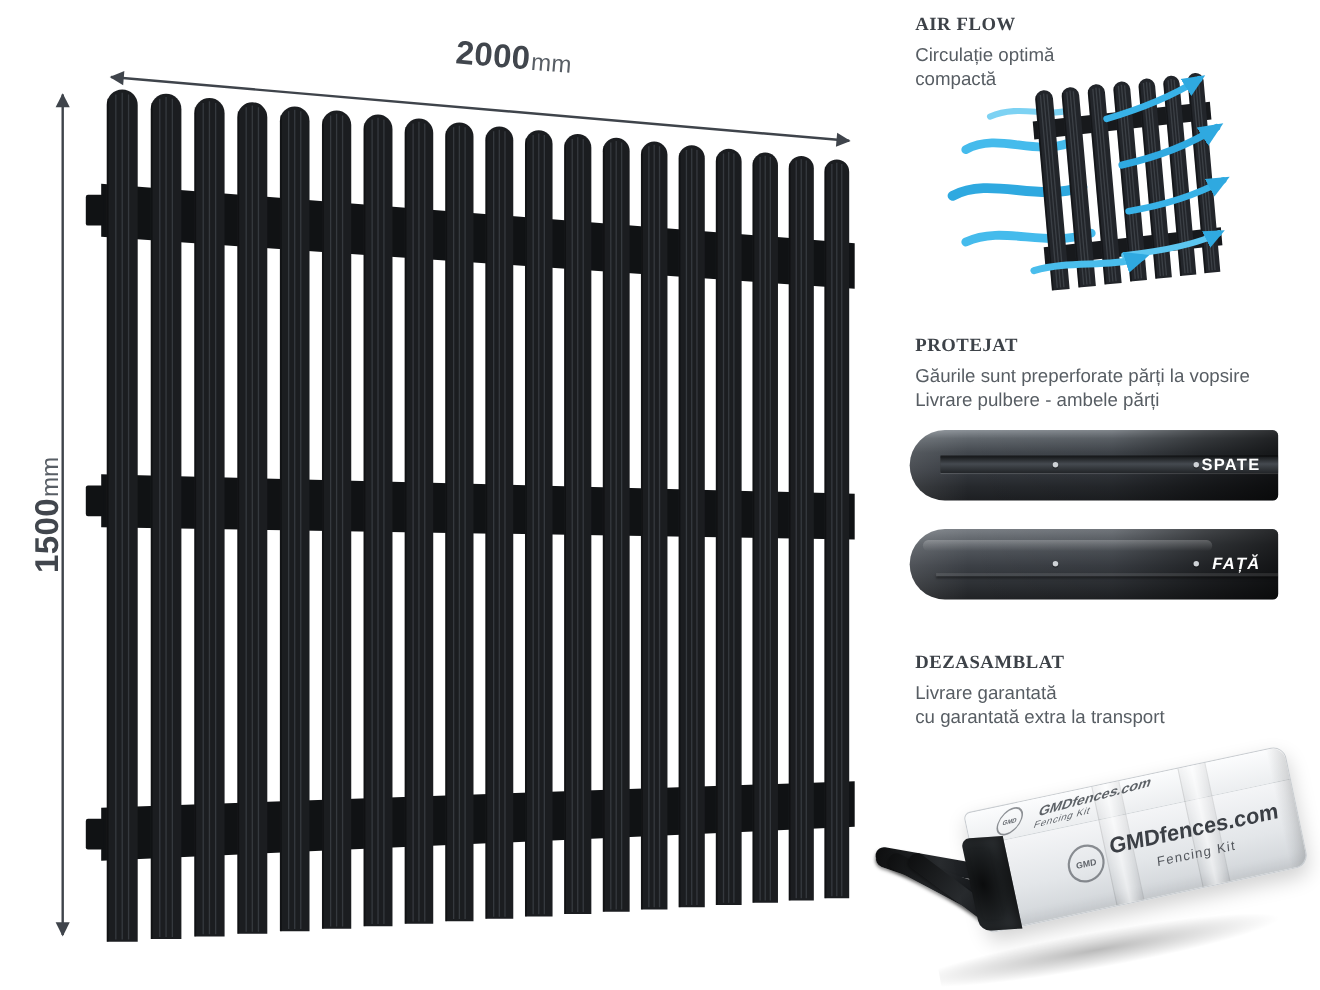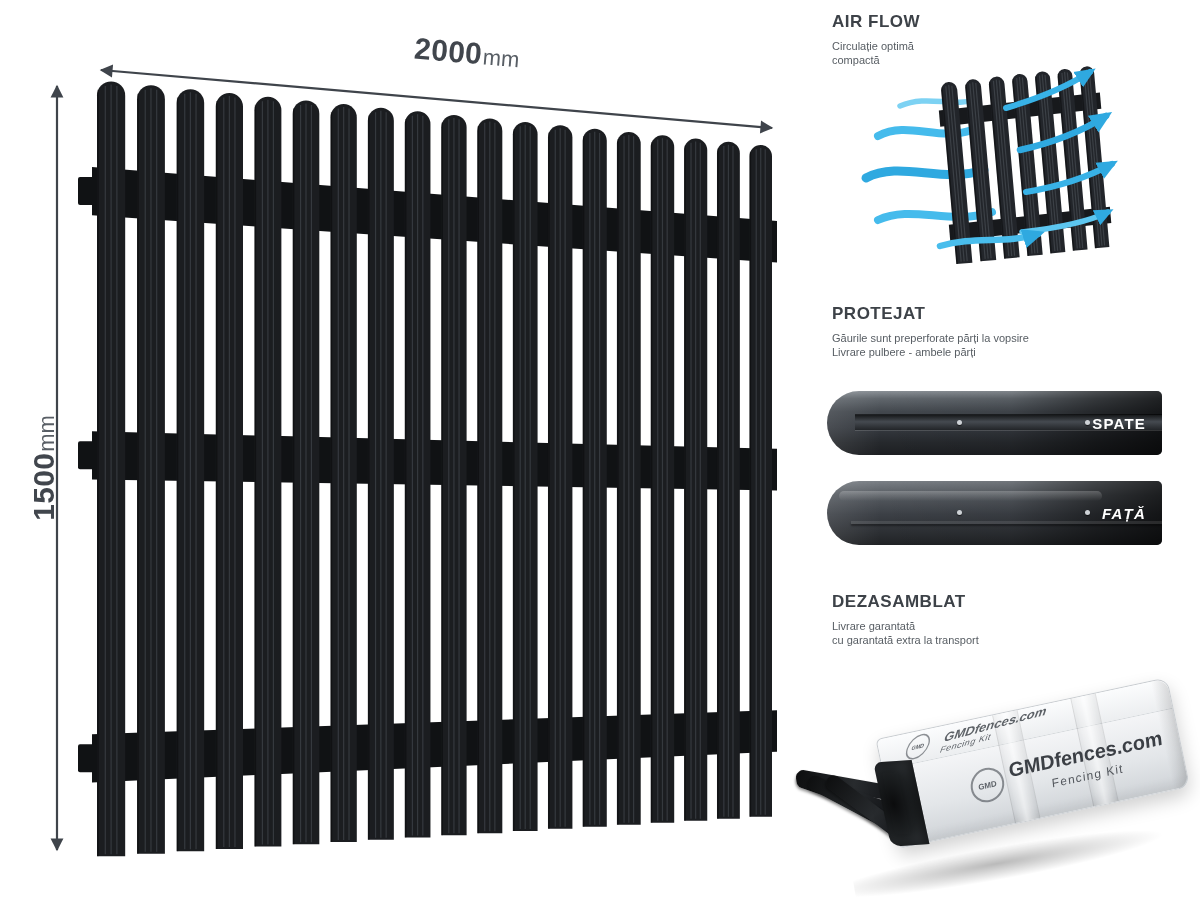--- a/index.html
+++ b/index.html
@@ -13,22 +13,22 @@
   
   .dim-label{position:absolute;white-space:nowrap;}
   .dim-width{left:382px;top:36px;width:170px;text-align:center;transform:rotate(4.8deg);}
   .dim-height{left:44px;top:468px;transform:translate(-50%,-50%) rotate(-90deg);}
   .dim-value{font-size:30px;font-weight:700;color:#41464d;letter-spacing:.01em;}
   .dim-unit{font-size:22px;font-weight:400;color:#585e65;margin-left:1px;}
 
   
   .feature{position:absolute;left:832px;width:340px;}
   #f-air{top:12px;} #f-prot{top:304px;} #f-dez{top:592px;}
-  .f-title{font-size:17px;font-weight:700;color:#3d4248;letter-spacing:.03em;margin:0 0 7px 0;}
-  .f-line{font-size:11px;color:#575d63;line-height:1.28;}
+  .f-title{font-size:17px;font-weight:700;color:#3d4248;letter-spacing:.03em;margin:0 0 7px 0;font-family:Liberation Serif, serif;}
+  .f-line{font-size:17px;color:#575d63;line-height:1.28;}
 
   
   .slat{position:absolute;left:827px;width:335px;height:64px;border-radius:32px 5px 5px 32px;overflow:hidden;}
   .slat-spate{top:391px;background:linear-gradient(180deg,#8a9096 0%,#60666c 12%,#43484e 32%,#35393f 58%,#26292d 80%,#1d1f22 100%);}
   .slat-fata {top:481px;background:linear-gradient(180deg,#7a7f85 0%,#565b61 22%,#3c4046 52%,#2b2e32 82%,#202225 100%);font-style:italic;}
   .slat-shade{position:absolute;inset:0;background:linear-gradient(90deg,rgba(255,255,255,.10) 0%,rgba(0,0,0,0) 16%,rgba(0,0,0,.08) 55%,rgba(0,0,0,.45) 80%,rgba(0,0,0,.68) 100%);}
   .slat-groove{position:absolute;left:28px;right:0;top:24px;height:15px;background:linear-gradient(180deg,#17191b 0%,#454a50 45%,#222528 100%);box-shadow:0 1px 0 rgba(255,255,255,.14),0 -1px 0 rgba(0,0,0,.55);}
   .slat-hl{position:absolute;left:12px;right:60px;top:10px;height:10px;border-radius:6px;background:linear-gradient(180deg,rgba(255,255,255,.22),rgba(255,255,255,0));}
   .slat-ridge{position:absolute;left:24px;right:0;top:40px;height:3px;background:rgba(255,255,255,.10);box-shadow:0 2px 2px rgba(0,0,0,.4);}
   .hole{position:absolute;width:5px;height:5px;border-radius:50%;background:#ced2d6;top:29px;box-shadow:0 1px 1px rgba(0,0,0,.6);}

